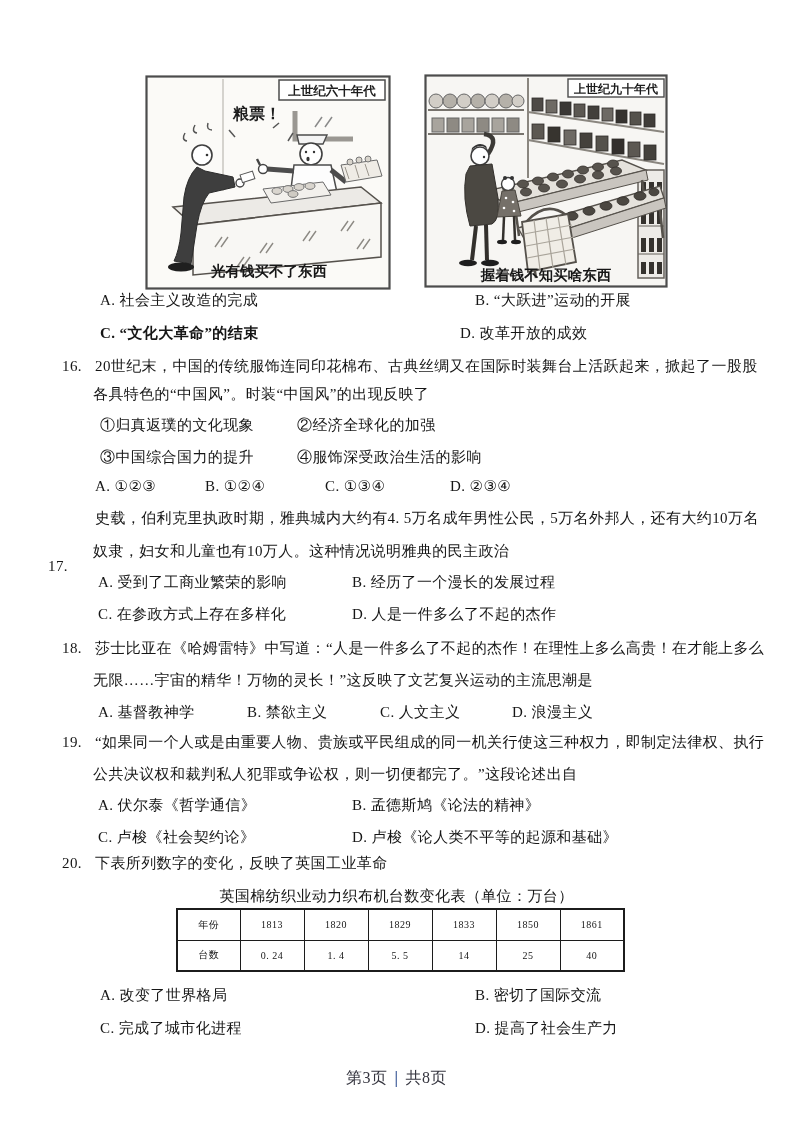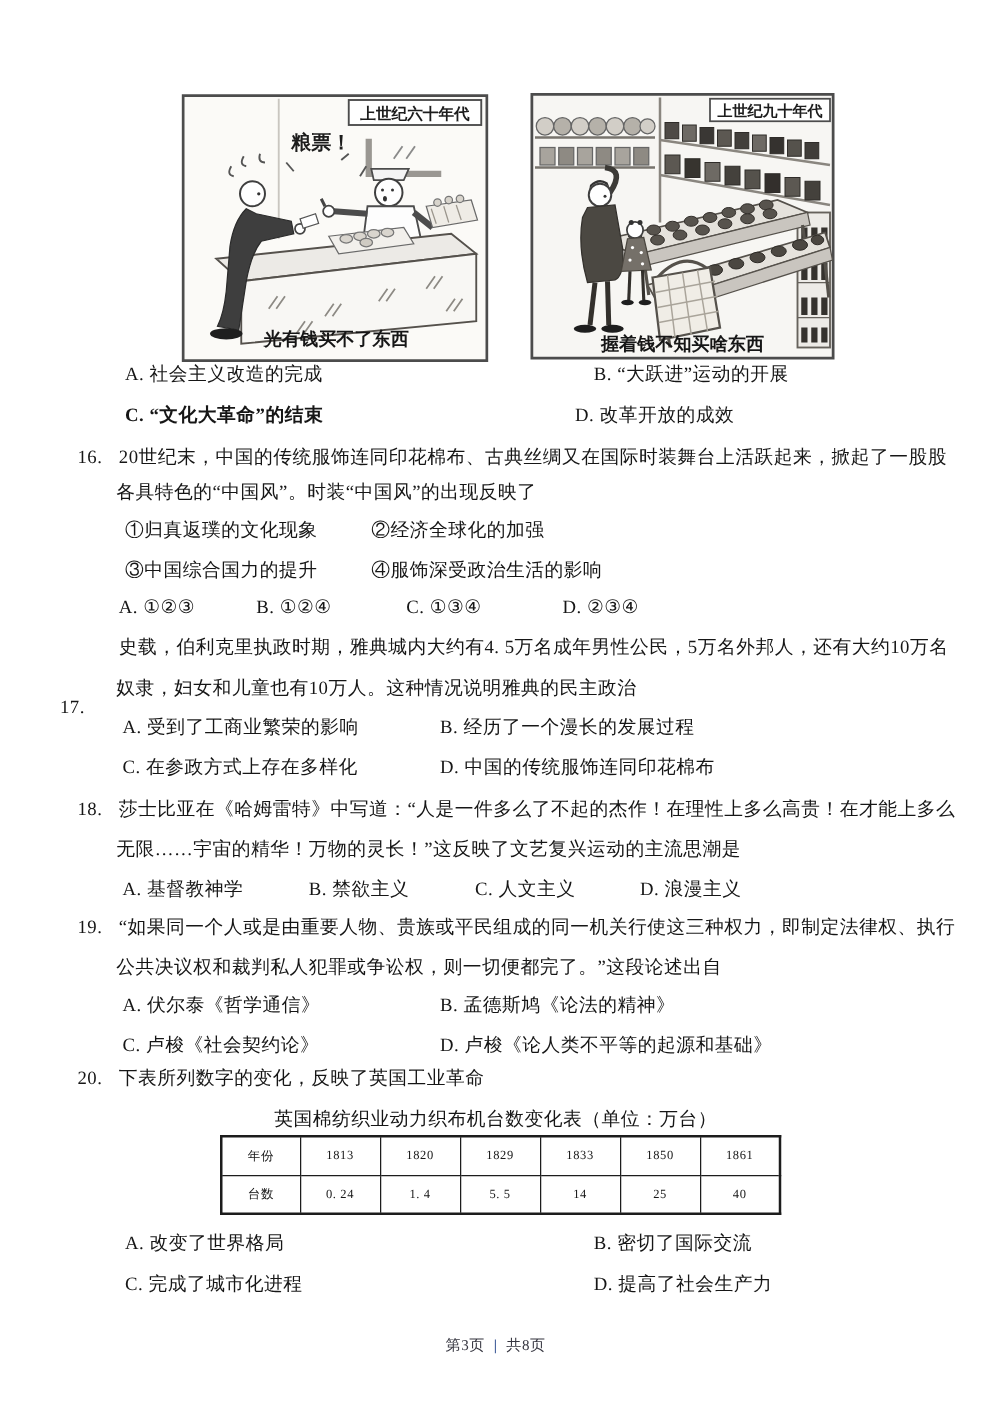--- a/index.html
+++ b/index.html
@@ -17,21 +17,21 @@
     position:absolute; left:176px; top:908px;
     border-collapse:collapse; border:2.5px solid #1c1c1c; background:#fff;
   }
   table.q20 td {
     border:1.5px solid #1c1c1c; text-align:center; vertical-align:middle;
     font-size:10px; height:31px; padding:0 2px; letter-spacing:0.5px;
   }
   td.lab { width:63px; }
   td.c   { width:64px; }
   .footer { position:absolute; top:1068px; left:0; width:100%; text-align:center;
-            font-size:12px; color:#35353f; letter-spacing:0.5px; }
+            font-size:16px; color:#35353f; letter-spacing:0.5px; }
   .footer .pipe { color:#3d5a98; padding:0 7px; font-weight:bold; }
 </style>
 </head>
 <body>
 
 <div class="page">
 
   <figure style="left:145px; top:75px; width:234px; height:215px;">
     <svg viewBox="0 0 246 215" width="246" height="215">
       <rect x="1.5" y="1.5" width="243" height="212" fill="#fbfaf7" stroke="#4c4c4c" stroke-width="2.2"></rect>
@@ -283,21 +283,21 @@
   <span class="t" style="top:478px; left:205px;">B. ①②④</span>
   <span class="t" style="top:478px; left:325px;">C. ①③④</span>
   <span class="t" style="top:478px; left:450px;">D. ②③④</span>
 
   <span class="t" style="top:510px; left:48px;margin-top:48px;">17.</span>
   <span class="t" style="top:510px; left:95px;">史载，伯利克里执政时期，雅典城内大约有4. 5万名成年男性公民，5万名外邦人，还有大约10万名</span>
   <span class="t" style="top:543px; left:93px;">奴隶，妇女和儿童也有10万人。这种情况说明雅典的民主政治</span>
   <span class="t" style="top:574px; left:98px;">A. 受到了工商业繁荣的影响</span>
   <span class="t" style="top:574px; left:352px;">B. 经历了一个漫长的发展过程</span>
   <span class="t" style="top:606px; left:98px;">C. 在参政方式上存在多样化</span>
-  <span class="t" style="top:606px; left:352px;">D. 中国的传统服饰连同印花棉布</span>
+  <span class="t" style="top:606px; left:352px;">D. 人是一件多么了不起的杰作</span>
 
   <span class="t" style="top:640px; left:62px;">18.</span>
   <span class="t" style="top:640px; left:95px;">莎士比亚在《哈姆雷特》中写道：“人是一件多么了不起的杰作！在理性上多么高贵！在才能上多么</span>
   <span class="t" style="top:672px; left:93px;">无限……宇宙的精华！万物的灵长！”这反映了文艺复兴运动的主流思潮是</span>
   <span class="t" style="top:704px; left:98px;">A. 基督教神学</span>
   <span class="t" style="top:704px; left:247px;">B. 禁欲主义</span>
   <span class="t" style="top:704px; left:380px;">C. 人文主义</span>
   <span class="t" style="top:704px; left:512px;">D. 浪漫主义</span>
 
   <span class="t" style="top:734px; left:62px;">19.</span>

